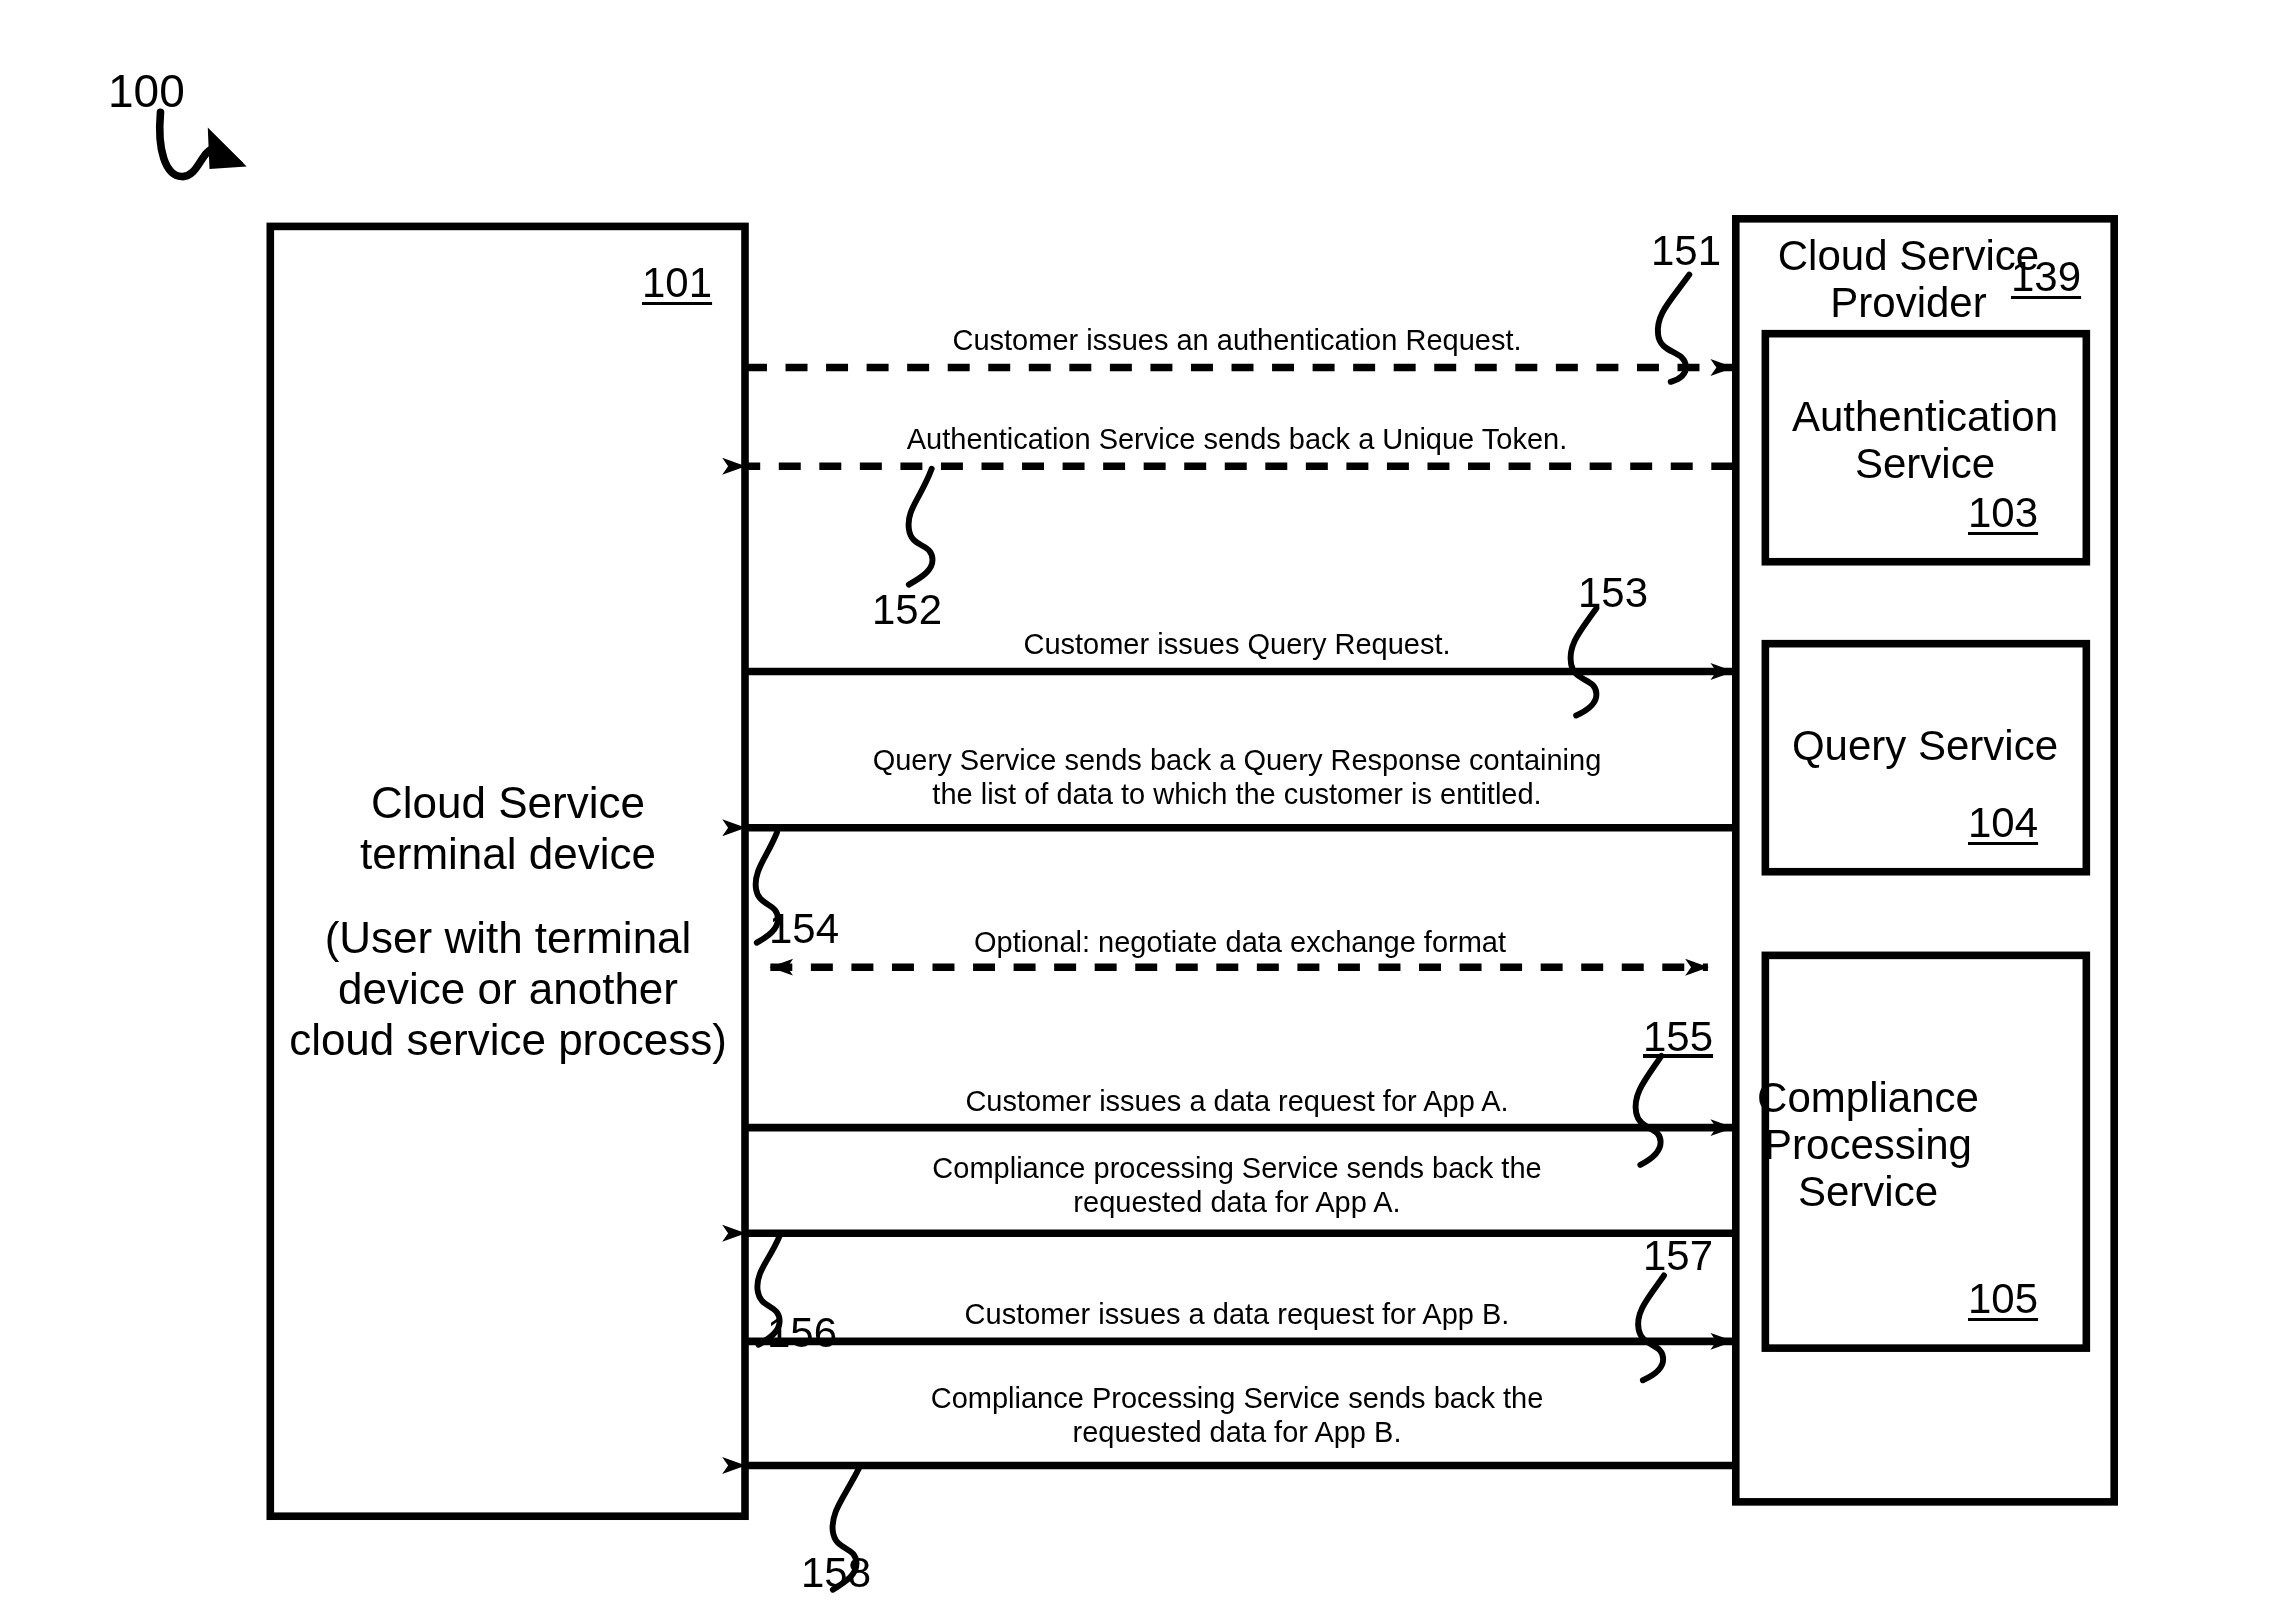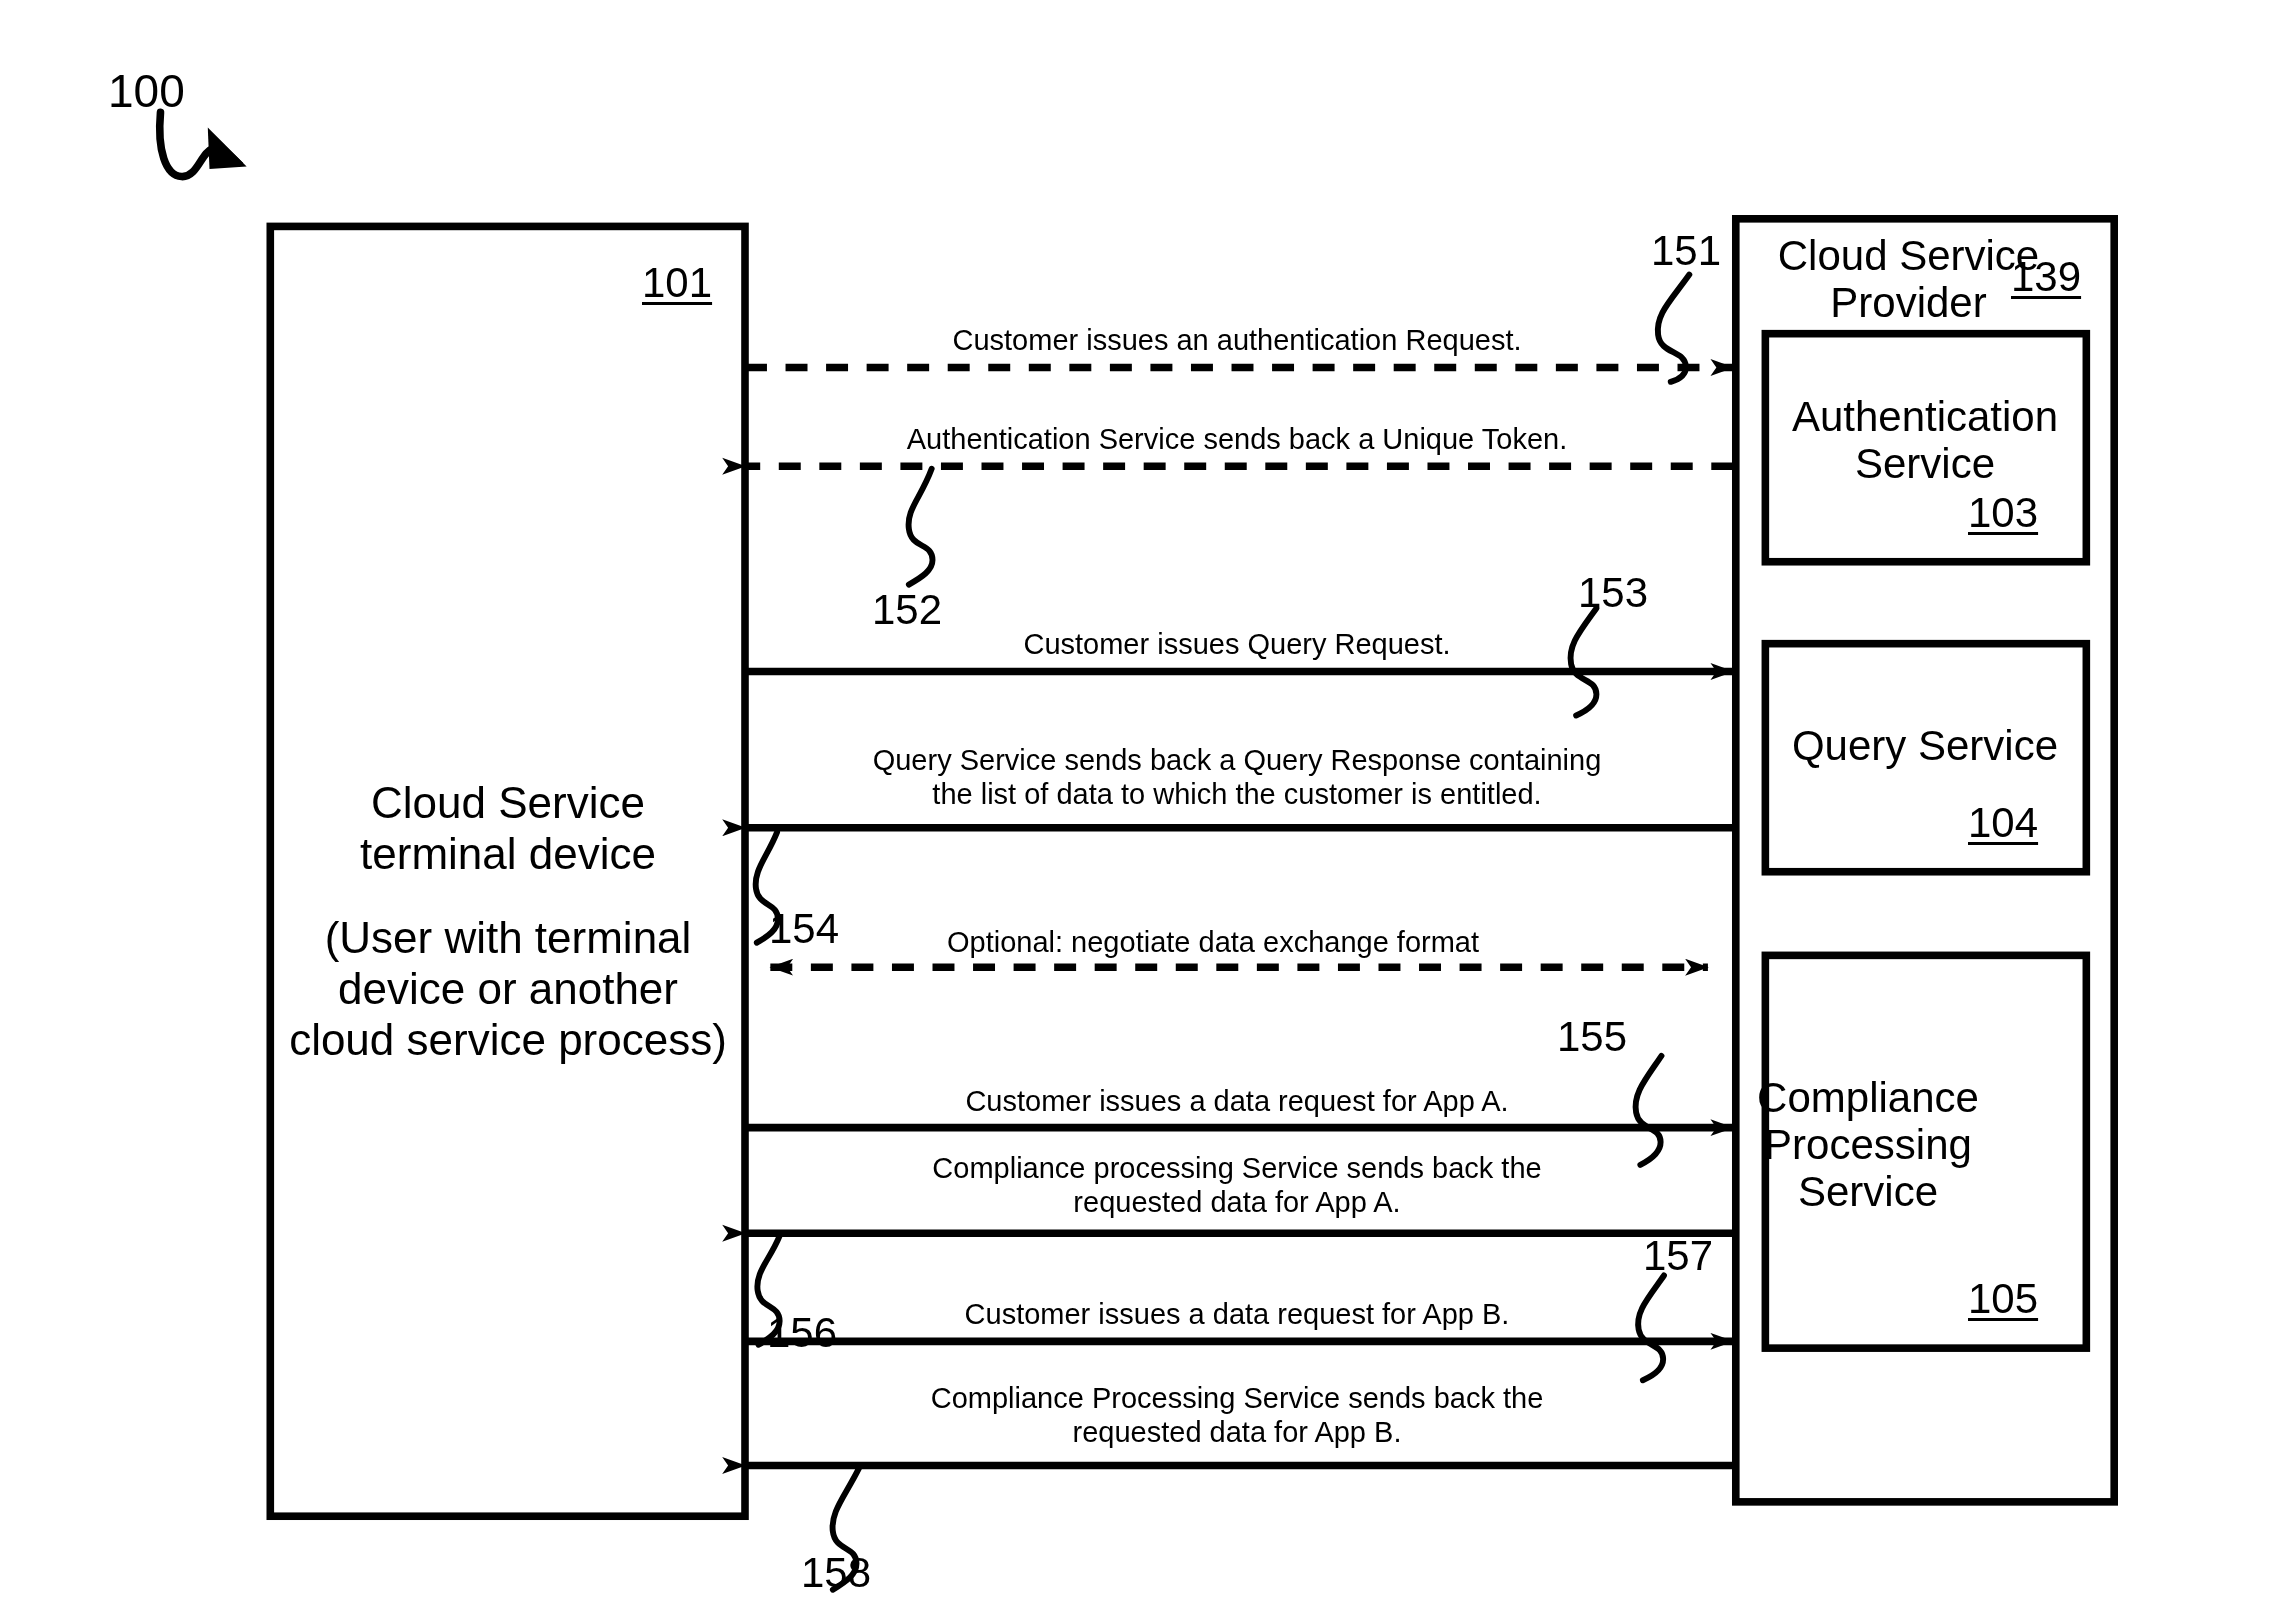--- a/index.html
+++ b/index.html
@@ -160,24 +160,24 @@
   <div class="arrow-label" style="left:760px; top:422px; width:954px;">Authentication Service sends back a Unique Token.</div>
   <div class="ref-num" style="left:872px; top:589px;">152</div>
 
   <div class="arrow-label" style="left:760px; top:627px; width:954px;">Customer issues Query Request.</div>
   <div class="ref-num" style="left:1578px; top:572px;">153</div>
 
   <div class="arrow-label" style="left:760px; top:743px; width:954px;">Query Service sends back a Query Response containing
 the list of data to which the customer is entitled.</div>
   <div class="ref-num" style="left:769px; top:908px;">154</div>
 
-  <div class="arrow-label" style="left:736px; top:925px; width:954px;">Optional: negotiate data exchange format</div>
+  <div class="arrow-label" style="left:763px; top:925px; width:954px;">Optional: negotiate data exchange format</div>
 
   <div class="arrow-label" style="left:760px; top:1084px; width:954px;">Customer issues a data request for App A.</div>
-  <div class="ref-num" style="left:1557px; top:1016px;">155</div>
+  <div class="ref-num" style="left:1643px; top:1016px;text-decoration:underline;">155</div>
 
   <div class="arrow-label" style="left:760px; top:1151px; width:954px;">Compliance processing Service sends back the
 requested data for App A.</div>
   <div class="ref-num" style="left:767px; top:1312px;">156</div>
 
   <div class="arrow-label" style="left:760px; top:1297px; width:954px;">Customer issues a data request for App B.</div>
   <div class="ref-num" style="left:1643px; top:1235px;">157</div>
 
   <div class="arrow-label" style="left:760px; top:1381px; width:954px;">Compliance Processing Service sends back the
 requested data for App B.</div>

